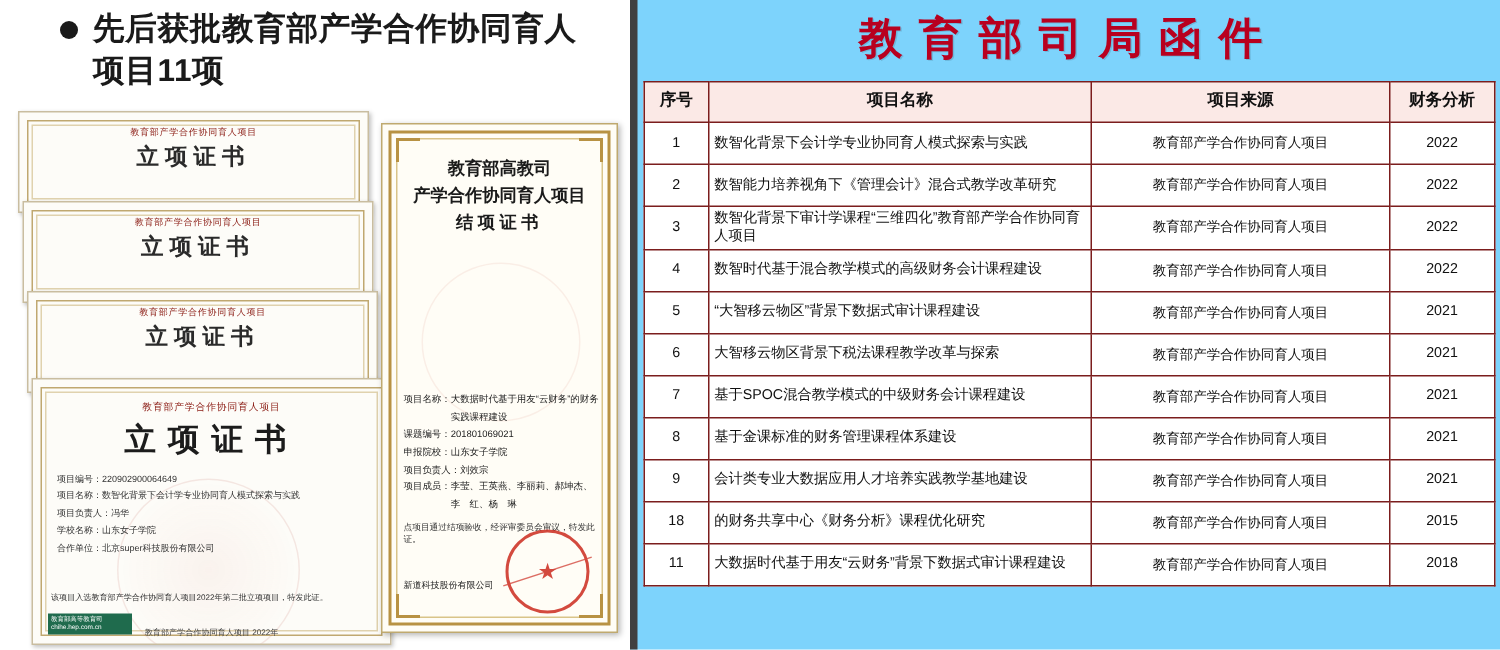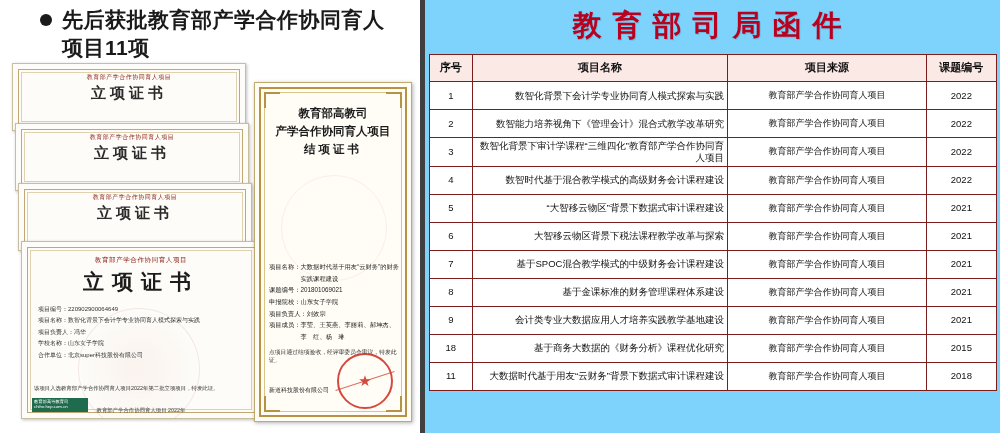--- a/index.html
+++ b/index.html
@@ -54,21 +54,21 @@
     position: absolute;
     left: 8px;
     top: 62px;
     width: 405px;
     height: 360px;
   }
   
   .cert-stack {
     position: absolute;
     left: 4px;
-    top: 1px;
+    top: 12px;
     width: 248px;
     height: 356px;
   }
   .cert-card {
     position: absolute;
     background: #fdfcf8;
     border: 1px solid #c9bda0;
     box-shadow: 1px 1px 3px rgba(0,0,0,0.25);
     overflow: hidden;
   }
@@ -303,21 +303,21 @@
     line-height: 1.25;
   }
   table.grid thead th {
     background: #fbe9e6;
     font-weight: bold;
     font-size: 11px;
     height: 22px;
     color: #111;
   }
   table.grid td.num { width: 34px; }
-  table.grid td.name { width: 232px; text-align: right; }
+  table.grid td.name { width: 232px; text-align: left; }
   table.grid td.src { width: 180px; font-size: 9px; }
   table.grid td.year { width: 58px; }
   table.grid tbody tr { height: 28px; }
 </style>
 </head>
 <body>
 
 <div class="slide">
 
   <div class="left-panel">
@@ -411,21 +411,21 @@
 
   <div class="right-panel">
     <div class="table-title">教育部司局函件</div>
 
     <table class="grid">
       <thead>
         <tr>
           <th style="width:34px">序号</th>
           <th style="width:232px">项目名称</th>
           <th style="width:180px">项目来源</th>
-          <th style="width:58px">课题编号</th>
+          <th style="width:58px">财务分析</th>
         </tr>
       </thead>
       <tbody>
         <tr>
           <td class="num">1</td>
           <td class="name">数智化背景下会计学专业协同育人模式探索与实践</td>
           <td class="src">教育部产学合作协同育人项目</td>
           <td class="year">2022</td>
         </tr>
         <tr>
@@ -471,21 +471,21 @@
           <td class="year">2021</td>
         </tr>
         <tr>
           <td class="num">9</td>
           <td class="name">会计类专业大数据应用人才培养实践教学基地建设</td>
           <td class="src">教育部产学合作协同育人项目</td>
           <td class="year">2021</td>
         </tr>
         <tr>
           <td class="num">18</td>
-          <td class="name">基于商务大数据的《财务分析》课程优化研究</td>
+          <td class="name">的财务共享中心《财务分析》课程优化研究</td>
           <td class="src">教育部产学合作协同育人项目</td>
           <td class="year">2015</td>
         </tr>
         <tr>
           <td class="num">11</td>
           <td class="name">大数据时代基于用友“云财务”背景下数据式审计课程建设</td>
           <td class="src">教育部产学合作协同育人项目</td>
           <td class="year">2018</td>
         </tr>
       </tbody>

